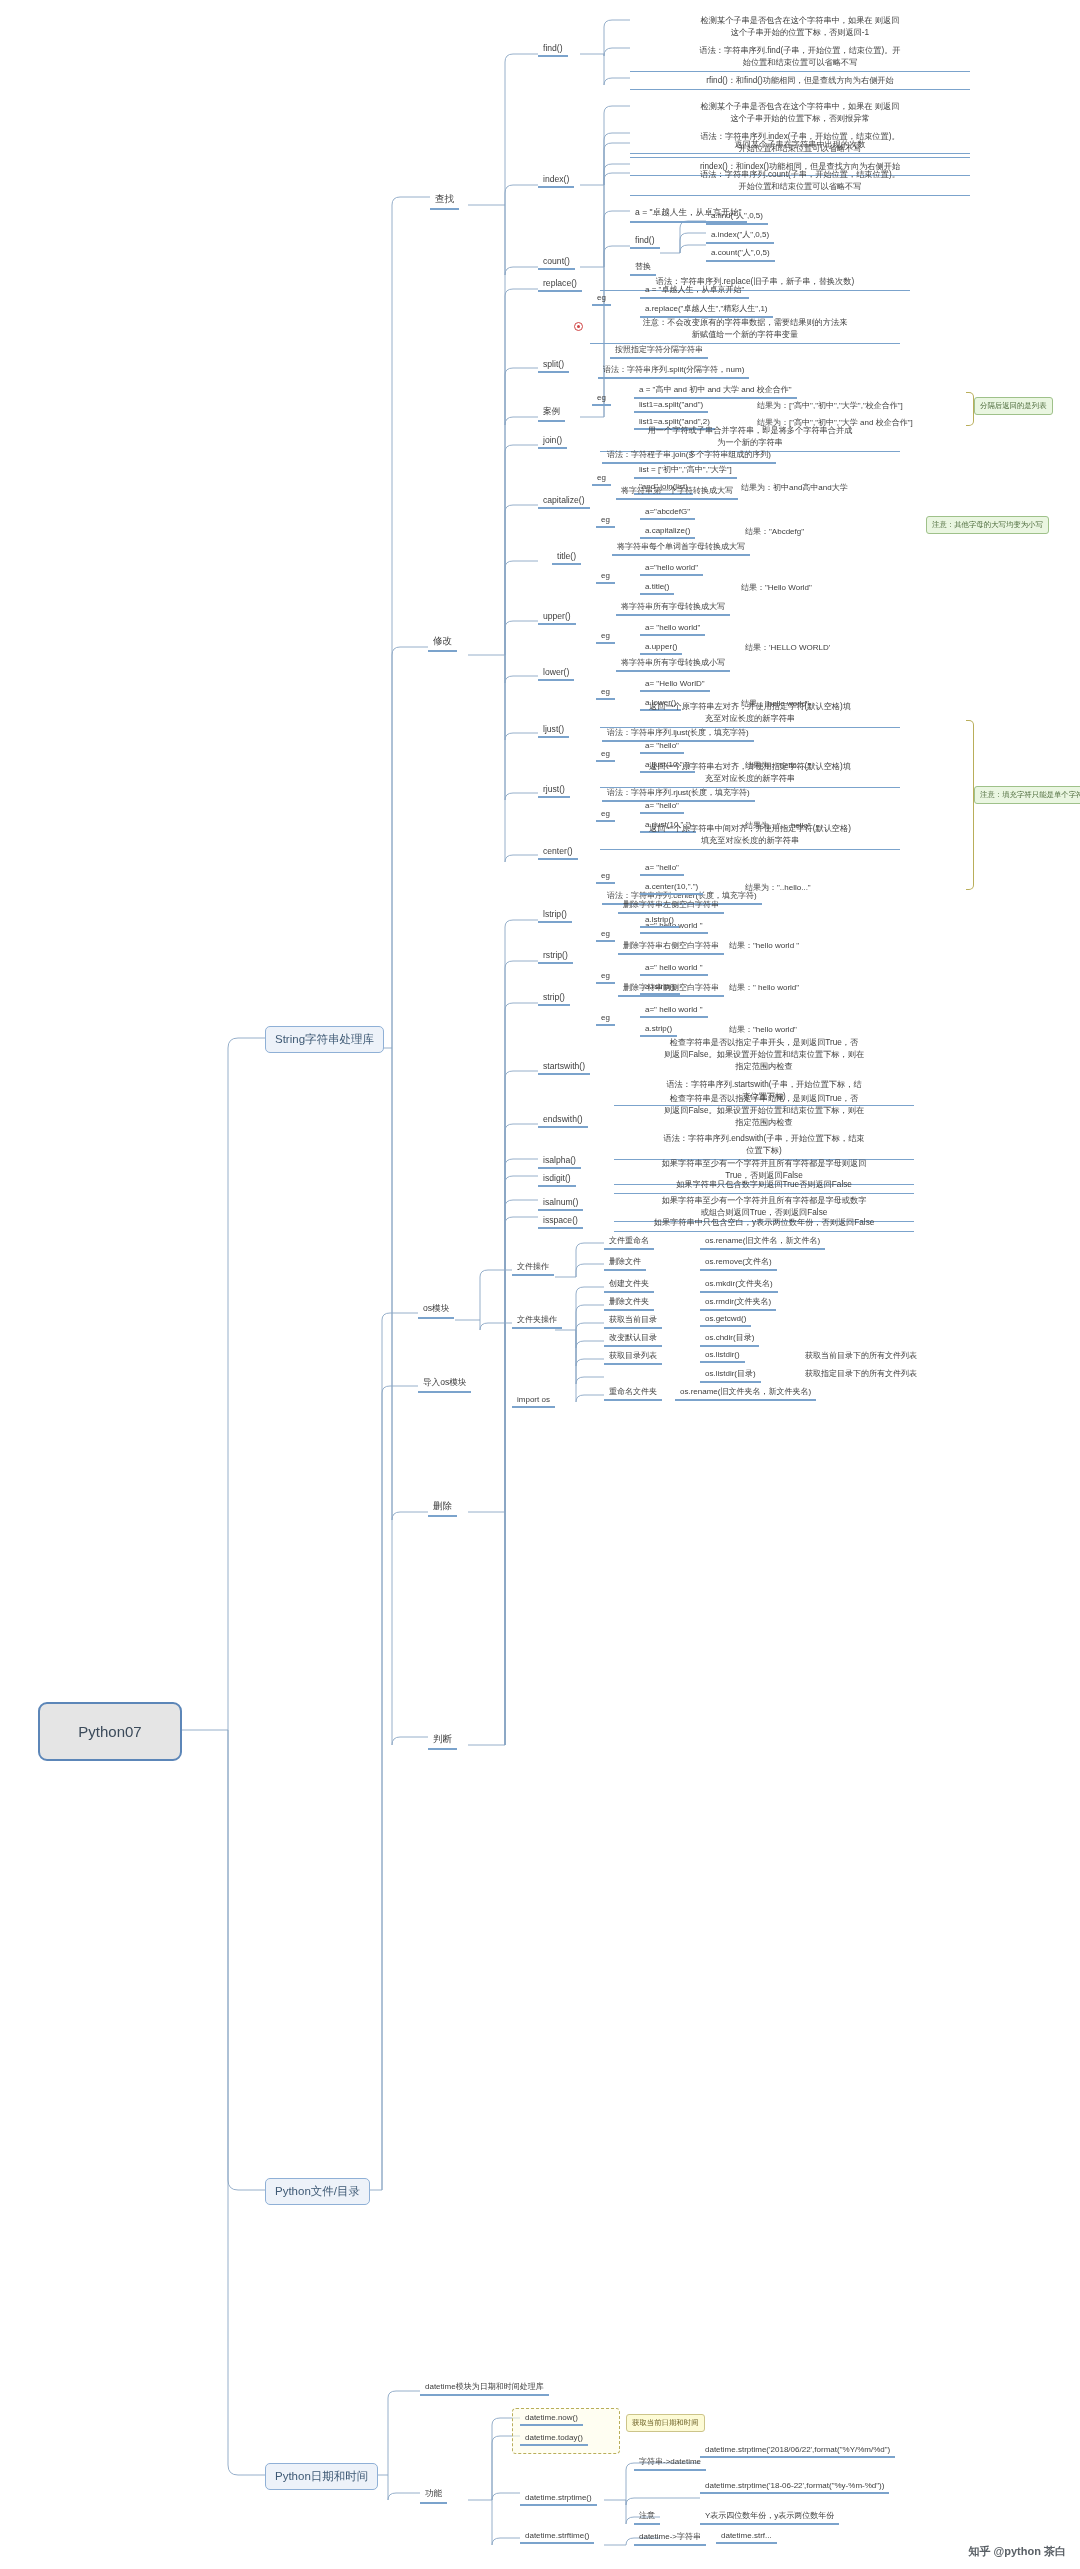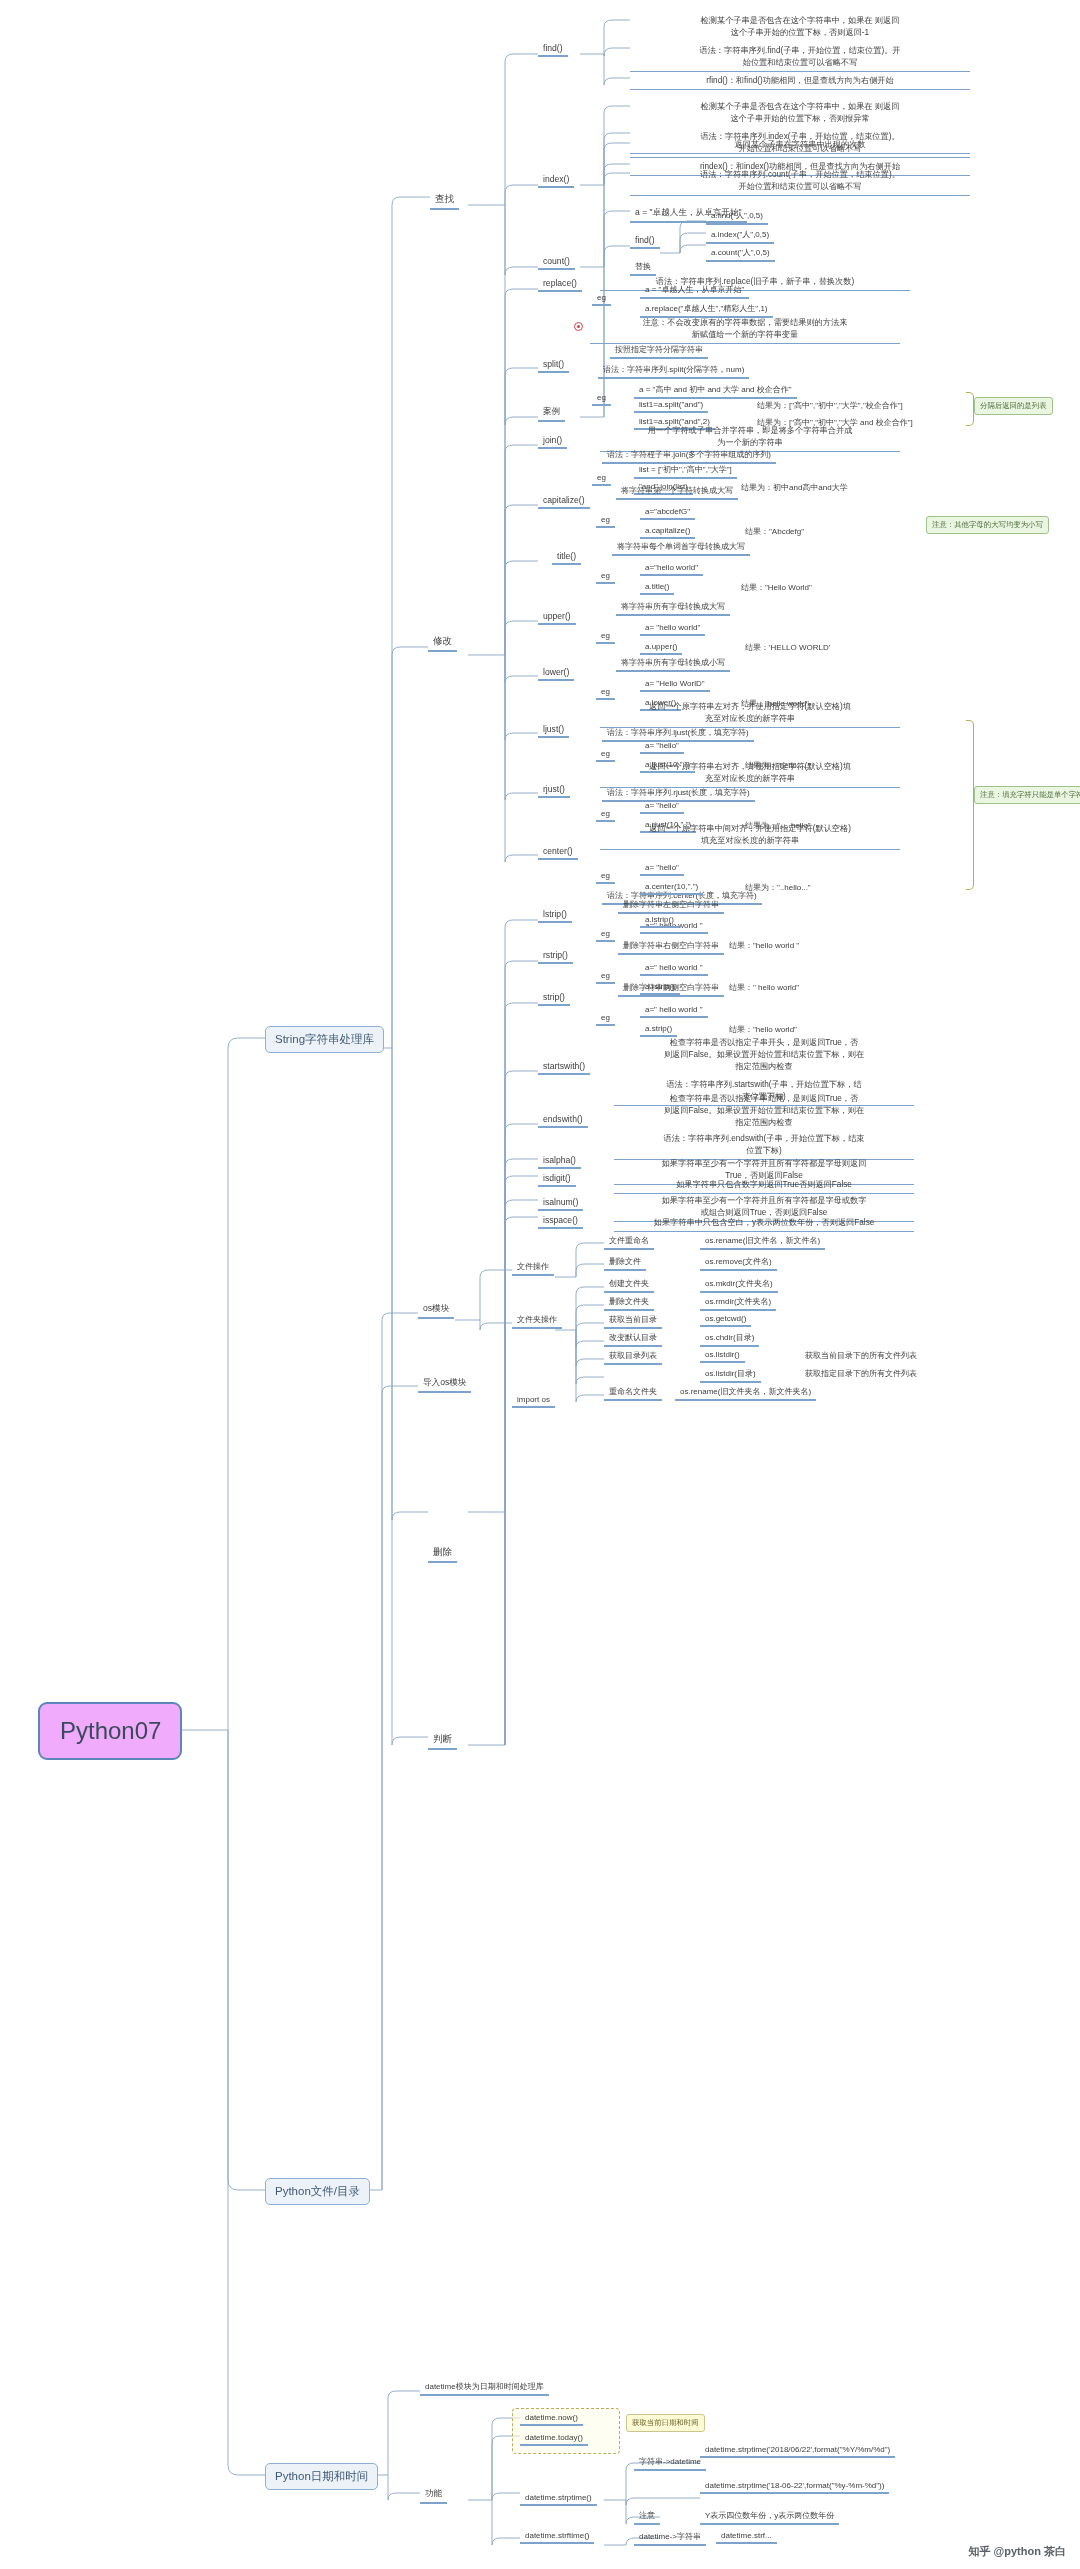--- a/index.html
+++ b/index.html
@@ -13,26 +13,26 @@
     color:#3c3c3c;
   }
   #canvas { position:absolute; inset:0; }
   svg.links { position:absolute; left:0; top:0; width:1080px; height:2569px; pointer-events:none; }
 
   
   .node { position:absolute; }
 
   
   .root {
-    background:#f0abfc;
+    background:#e5e5e5;
     border:2px solid #5c86b8;
     border-radius:9px;
     color:#3b4a5a;
-    font-size:24px;
-    padding:13px 20px;
+    font-size:15px;
+    padding:19px 20px;
     text-align:center;
     white-space:nowrap;
   }
   
   .l1 {
     background:#edf2f9;
     border:1px solid #8fb0d6;
     border-radius:5px;
     color:#3f5a75;
     font-size:11.5px;
@@ -203,21 +203,21 @@
   </svg>
 
   <div class="node root" style="left:38px; top:1702px; width:144px;">Python07</div>
 
   <div class="node l1" style="left:265px; top:1026px;">String字符串处理库</div>
   <div class="node l1" style="left:265px; top:2178px;">Python文件/目录</div>
   <div class="node l1" style="left:265px; top:2463px;">Python日期和时间</div>
 
   <div class="node u" style="left:430px; top:192px;">查找</div>
   <div class="node u" style="left:428px; top:634px;">修改</div>
-  <div class="node u" style="left:428px; top:1499px;margin-top:46px;">删除</div>
+  <div class="node u" style="left:428px; top:1499px;">删除</div>
   <div class="node u" style="left:428px; top:1732px;">判断</div>
 
   <div class="node u small" style="left:538px; top:42px;">find()</div>
   <div class="node txt nb" style="left:630px; top:14px; width:340px;">检测某个子串是否包含在这个字符串中，如果在 则返回<br>这个子串开始的位置下标，否则返回-1</div>
   <div class="node txt" style="left:630px; top:44px; width:340px;">语法：字符串序列.find(子串，开始位置，结束位置)。开<br>始位置和结束位置可以省略不写</div>
   <div class="node txt" style="left:630px; top:74px; width:340px;">rfind()：和find()功能相同，但是查线方向为右侧开始</div>
 
   <div class="node u small" style="left:538px; top:173px;">index()</div>
   <div class="node txt nb" style="left:630px; top:100px; width:340px;">检测某个子串是否包含在这个字符串中，如果在 则返回<br>这个子串开始的位置下标，否则报异常</div>
   <div class="node txt" style="left:630px; top:130px; width:340px;">语法：字符串序列.index(子串，开始位置，结束位置)。<br>开始位置和结束位置可以省略不写</div>

